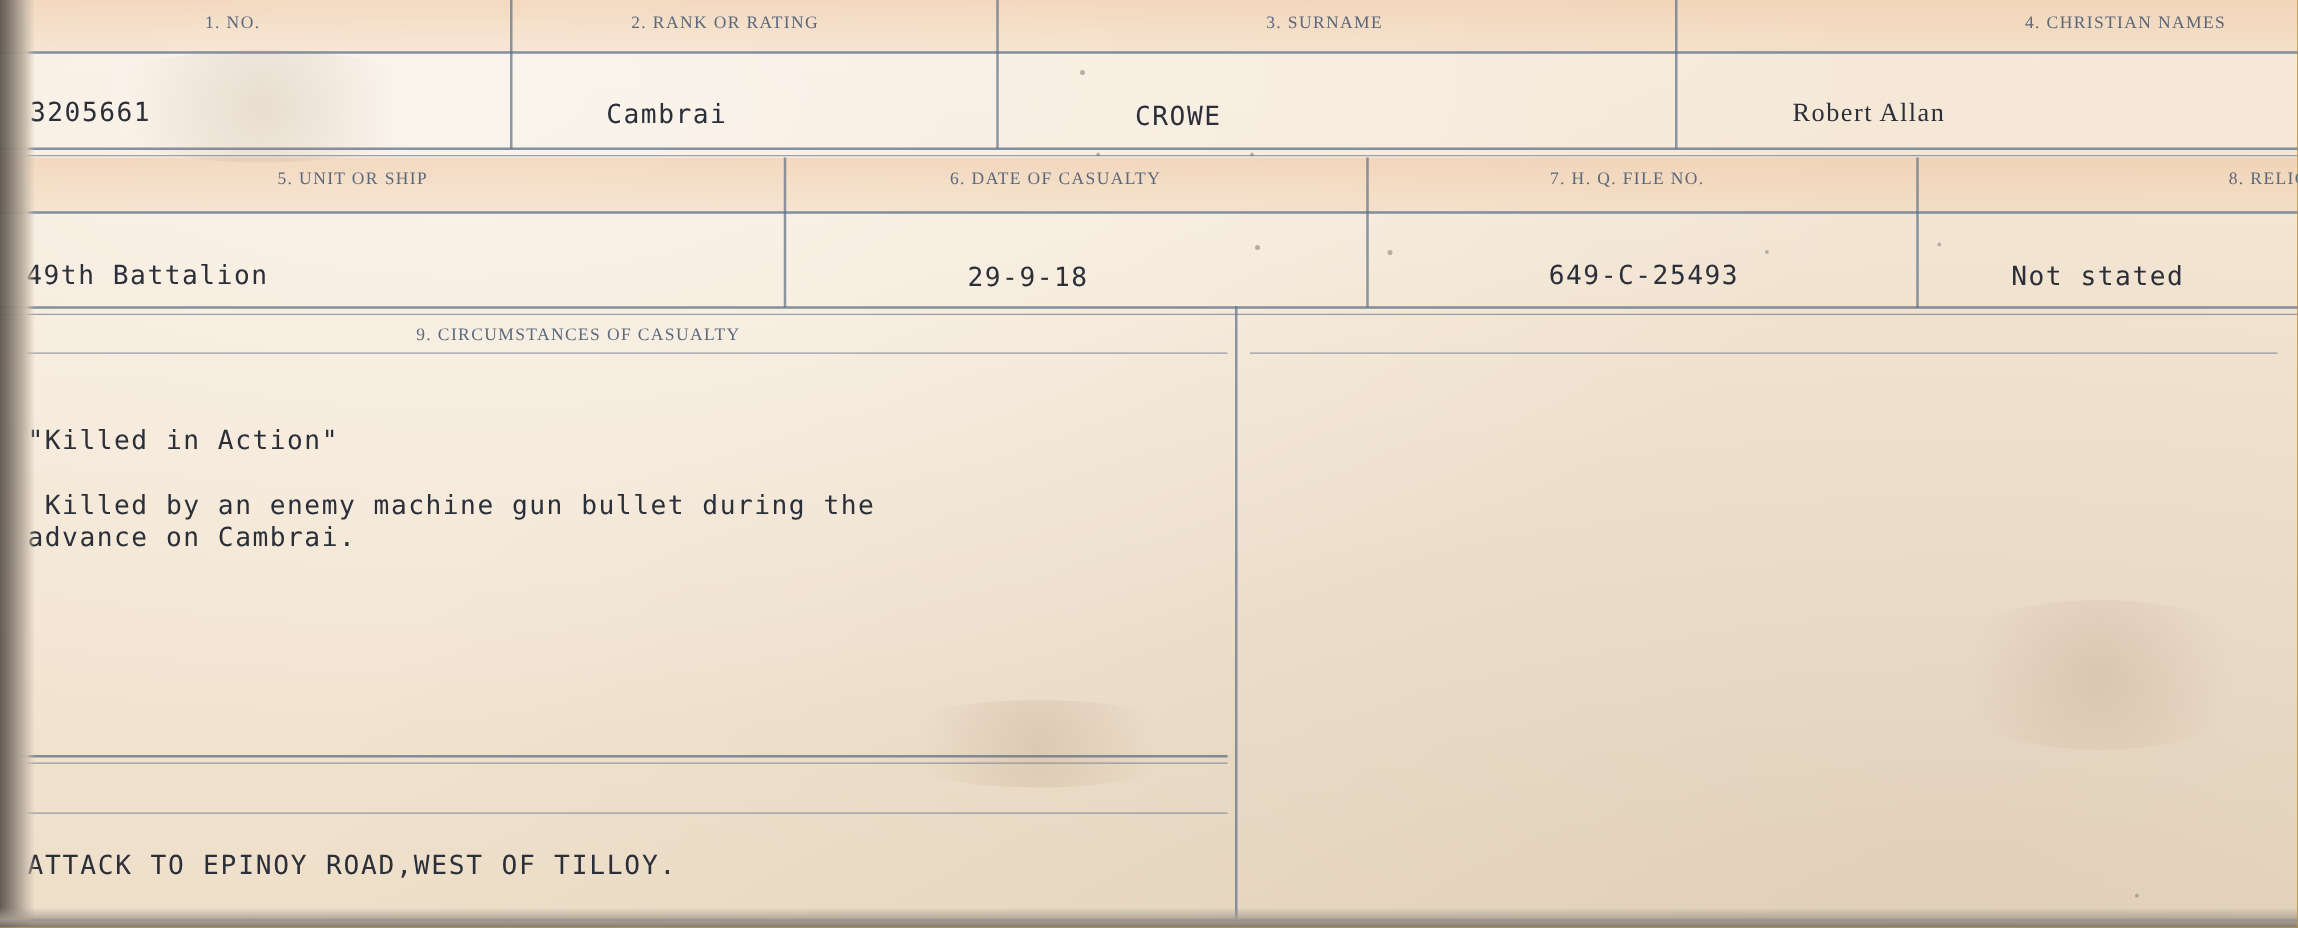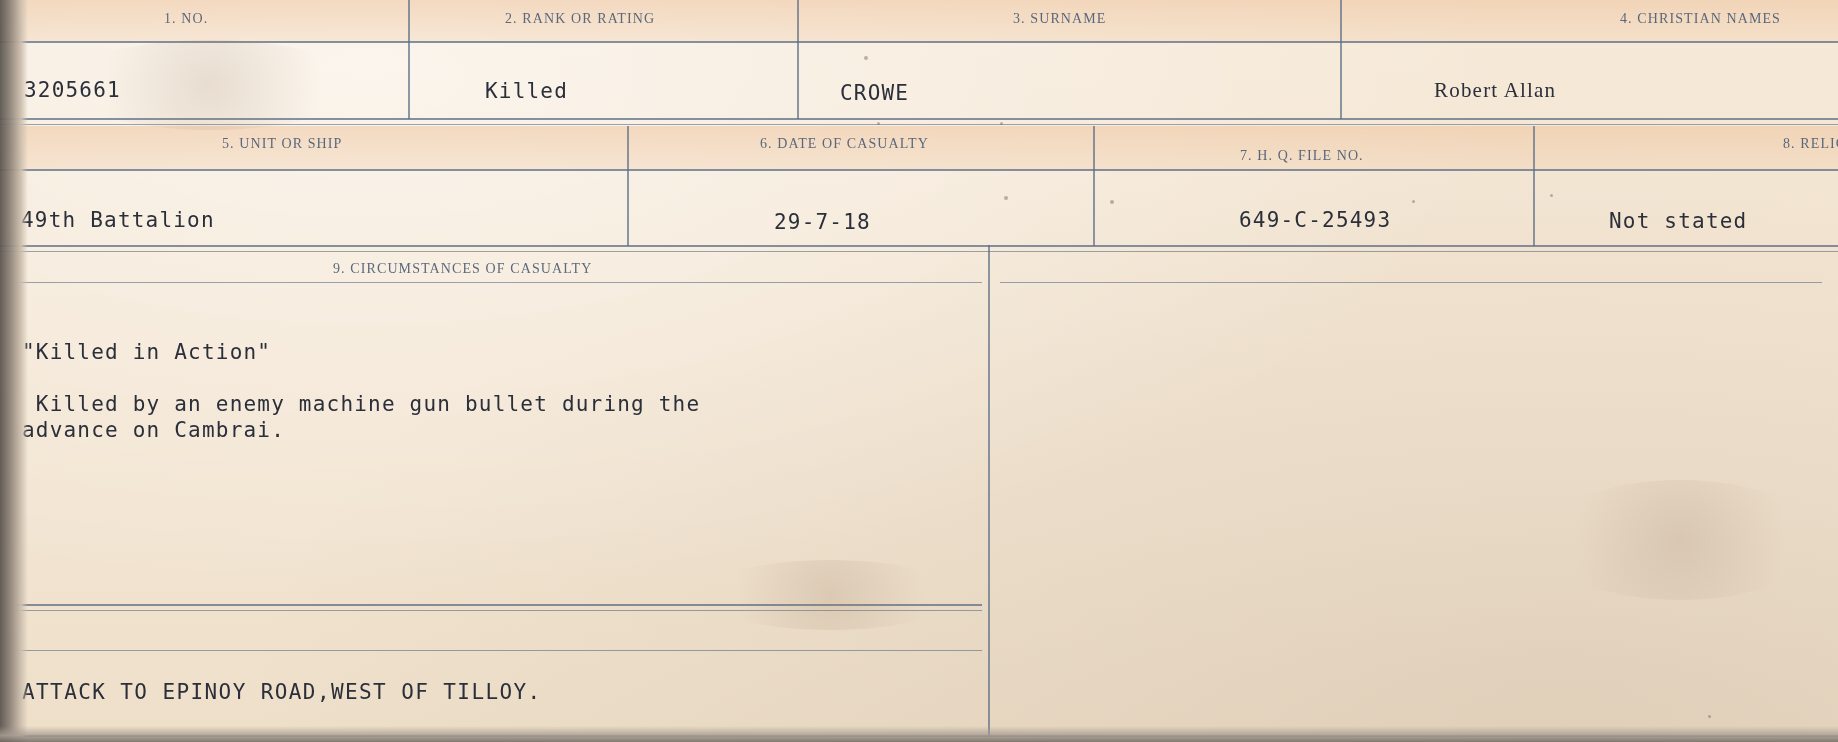--- a/index.html
+++ b/index.html
@@ -129,39 +129,39 @@
   <div class="vline" style="left:408px;top:0;height:119px;"></div>
   <div class="vline" style="left:797px;top:0;height:119px;"></div>
   <div class="vline" style="left:1340px;top:0;height:119px;"></div>
 
   <div class="caption" style="left:164px;top:11px;">1.  NO.</div>
   <div class="caption" style="left:505px;top:11px;">2.  RANK OR RATING</div>
   <div class="caption" style="left:1013px;top:11px;">3.  SURNAME</div>
   <div class="caption" style="left:1620px;top:11px;">4.  CHRISTIAN NAMES</div>
 
   <div class="tw" style="left:24px;top:78px;">3205661</div>
-  <div class="tw" style="left:485px;top:79px;">Killed</div>
-  <div class="tw" style="left:840px;top:81px;text-align:center;">CROWE</div>
+  <div class="tw" style="left:485px;top:79px;">Cambrai</div>
+  <div class="tw" style="left:908px;top:81px;text-align:center;">CROWE</div>
   <div class="tw" style="left:1434px;top:78px;font-family:Liberation Serif, serif;">Robert Allan</div>
 
   <div class="hline" style="left:0;top:169px;width:1838px;"></div>
   <div class="hline" style="left:0;top:245px;width:1838px;"></div>
   <div class="hline thin" style="left:0;top:251px;width:1838px;"></div>
 
   <div class="vline" style="left:627px;top:126px;height:120px;"></div>
   <div class="vline" style="left:1093px;top:126px;height:120px;"></div>
   <div class="vline" style="left:1533px;top:126px;height:120px;"></div>
 
   <div class="caption" style="left:222px;top:136px;">5.  UNIT OR SHIP</div>
   <div class="caption" style="left:760px;top:136px;">6.  DATE OF CASUALTY</div>
-  <div class="caption" style="left:1240px;top:136px;margin-top:12px;">7.  H. Q. FILE NO.</div>
+  <div class="caption" style="left:1240px;top:136px;">7.  H. Q. FILE NO.</div>
   <div class="caption" style="left:1735px;top:136px;margin-left:48px;">8.  RELIGION</div>
 
   <div class="tw" style="left:21px;top:208px;">49th Battalion</div>
-  <div class="tw" style="left:774px;top:210px;">29-7-18</div>
+  <div class="tw" style="left:774px;top:210px;">29-9-18</div>
   <div class="tw" style="left:1223px;top:208px;margin-left:16px;">649-C-25493</div>
   <div class="tw" style="left:1573px;top:209px;margin-left:36px;">Not stated</div>
 
   <div class="vline double" style="left:988px;top:245px;height:492px;"></div>
 
   <div class="caption" style="left:333px;top:261px;">9.  CIRCUMSTANCES OF CASUALTY</div>
 
   <div class="hline thin" style="left:16px;top:282px;width:966px;"></div>
   <div class="hline thin" style="left:1000px;top:282px;width:822px;"></div>
 

